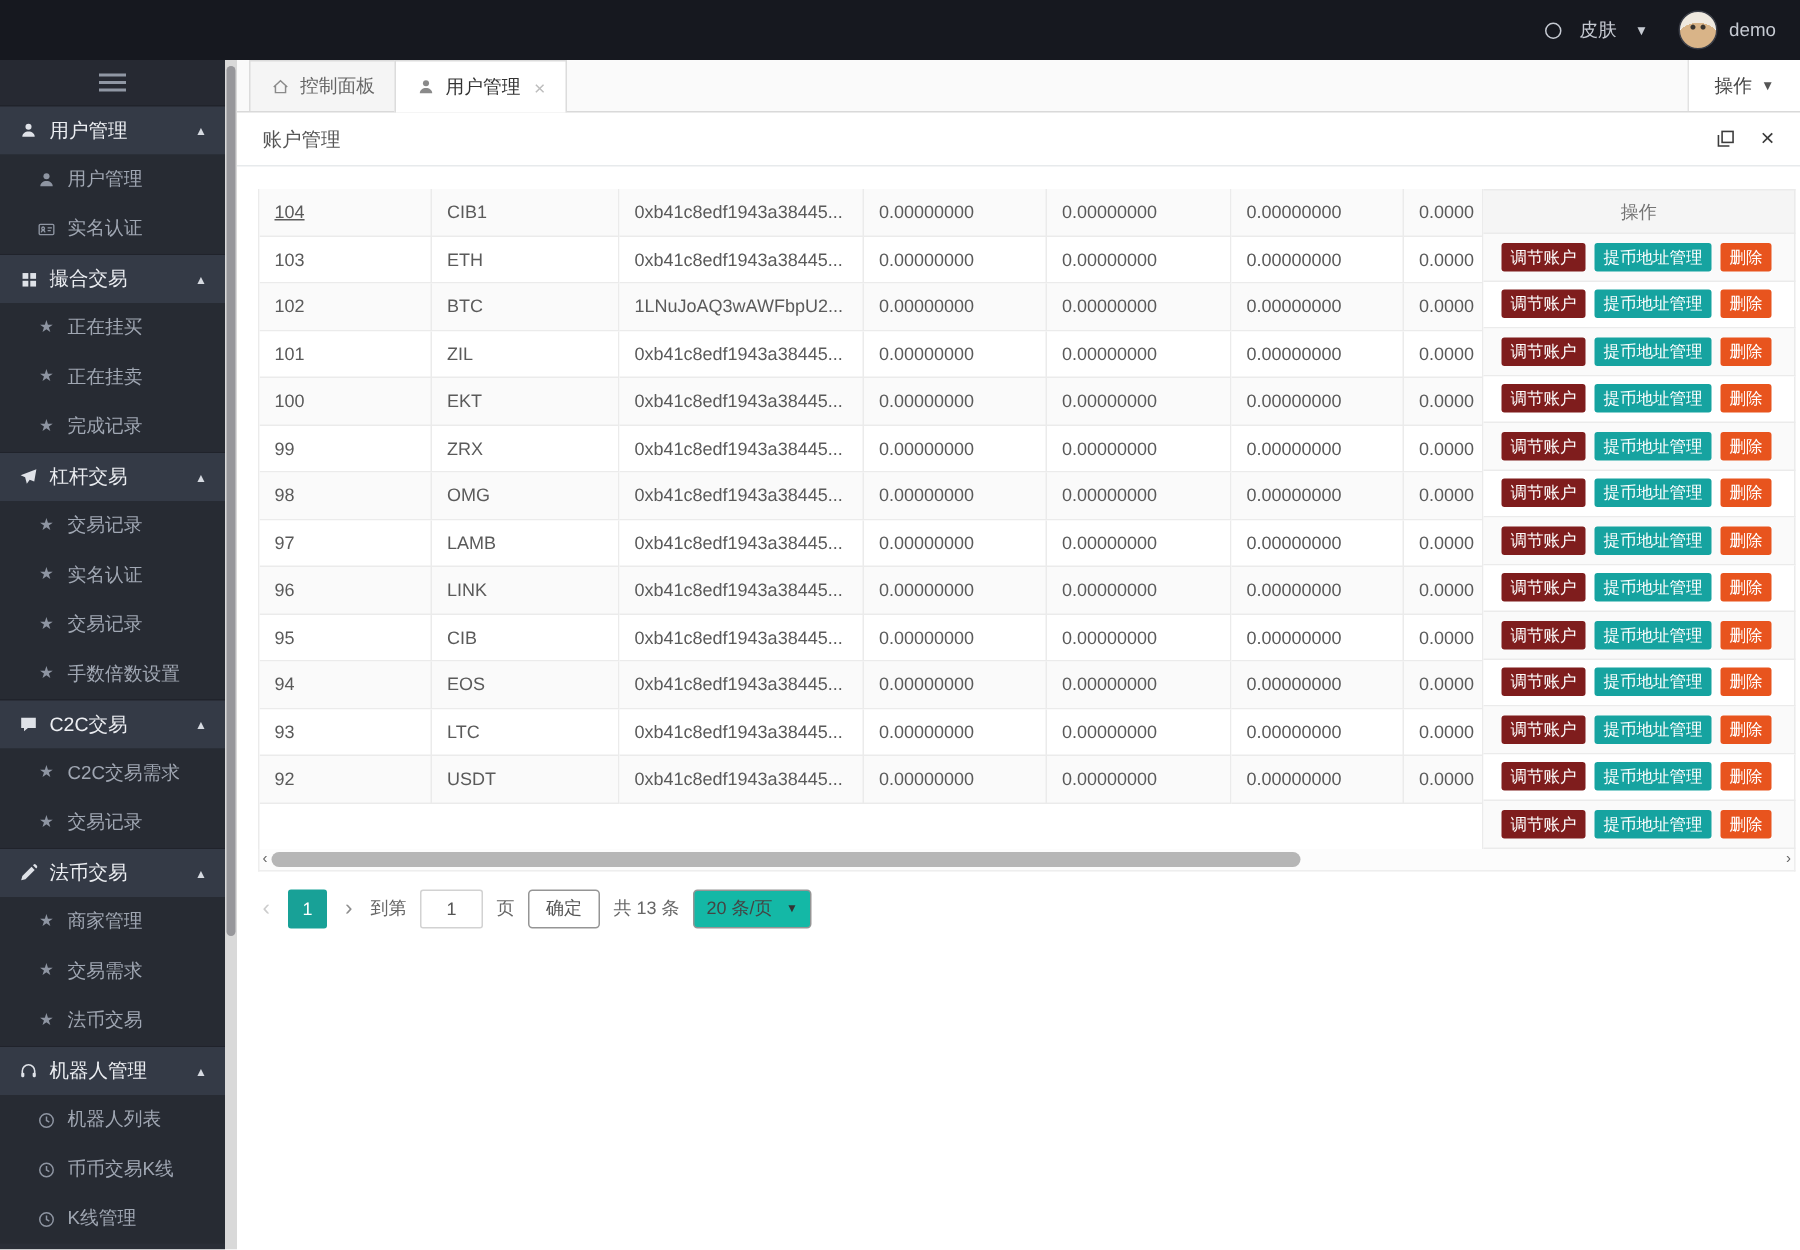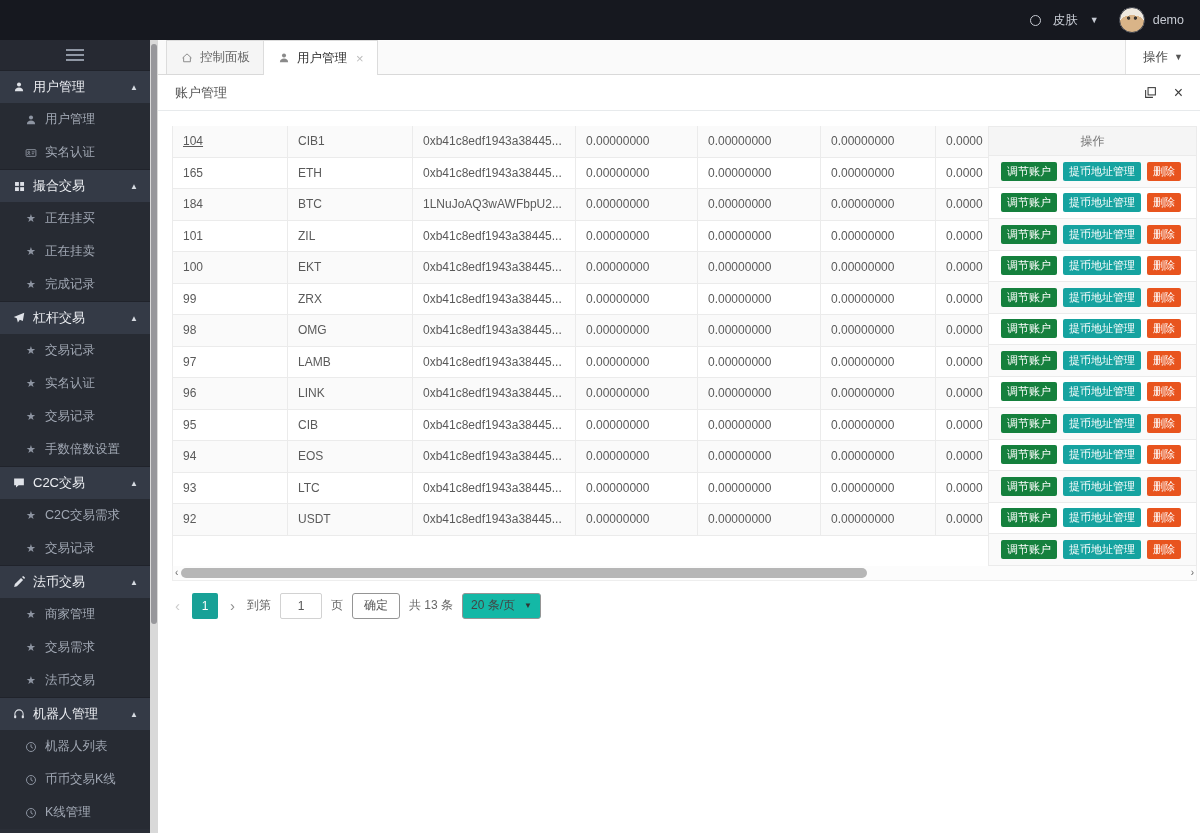--- a/index.html
+++ b/index.html
@@ -56,21 +56,21 @@
   .fixed-col{width:209px;border-left:1px solid #ebebeb}
   .thead{display:flex}
   .th{height:30px;display:flex;align-items:center;padding-left:10px;background:#f5f5f5;color:#747474;font-size:12px;border-top:1px solid #ebebeb;border-bottom:1px solid #ebebeb;border-right:1px solid #ebebeb;white-space:nowrap;overflow:hidden;flex-shrink:0}
   .th.center{justify-content:center;padding-left:0}
   .tr{display:flex}
   .td{height:31.5px;display:flex;align-items:center;padding-left:10px;color:#5a5a5a;font-size:12px;border-bottom:1px solid #ebebeb;border-right:1px solid #ebebeb;white-space:nowrap;overflow:hidden;flex-shrink:0;background:#fff}
   .stripe .td{background:#fafafa}
   .action-cell{height:31.5px;display:flex;align-items:center;gap:6px;padding-left:12px;border-bottom:1px solid #ebebeb;border-right:1px solid #ebebeb;background:#fff}
   .stripe-a{background:#fafafa}
   .btn{display:inline-flex;align-items:center;height:19px;padding:0 6px;border-radius:2px;color:#fff;font-size:11px;cursor:pointer;white-space:nowrap}
-  .btn-adjust{background:#15803d}
+  .btn-adjust{background:#7f1d1d}
   .btn-addr{background:#16a3a0}
   .btn-del{background:#e8541e}
 
   
   .h-scrollbar{position:relative;width:1025px;height:15px;background:#fcfcfc;border:1px solid #eeeeee;border-top:none;cursor:pointer}
   .h-scrollbar .thumb{position:absolute;left:8px;top:2px;width:686px;height:10px;background:#b6b6b6;border-radius:5px}
   .h-arrow{position:absolute;top:0;height:14px;display:flex;align-items:center;color:#666;font-size:10px}
   .h-arrow.left{left:2px}
   .h-arrow.right{right:2px}
 
@@ -325,30 +325,30 @@
               <div class="tr stripe">
                 <div class="td" style="width: 115px; text-decoration: underline;">104</div>
                 <div class="td" style="width: 125px;">CIB1</div>
                 <div class="td" style="width: 163px;">0xb41c8edf1943a38445...</div>
                 <div class="td" style="width: 122px;">0.00000000</div>
                 <div class="td" style="width: 123px;">0.00000000</div>
                 <div class="td" style="width: 115px;">0.00000000</div>
                 <div class="td" style="width: 53px;">0.0000</div>
               </div>
               <div class="tr">
-                <div class="td" style="width: 115px;">165</div>
+                <div class="td" style="width: 115px;">103</div>
                 <div class="td" style="width: 125px;">ETH</div>
                 <div class="td" style="width: 163px;">0xb41c8edf1943a38445...</div>
                 <div class="td" style="width: 122px;">0.00000000</div>
                 <div class="td" style="width: 123px;">0.00000000</div>
                 <div class="td" style="width: 115px;">0.00000000</div>
                 <div class="td" style="width: 53px;">0.0000</div>
               </div>
               <div class="tr stripe">
-                <div class="td" style="width: 115px;">184</div>
+                <div class="td" style="width: 115px;">102</div>
                 <div class="td" style="width: 125px;">BTC</div>
                 <div class="td" style="width: 163px;">1LNuJoAQ3wAWFbpU2...</div>
                 <div class="td" style="width: 122px;">0.00000000</div>
                 <div class="td" style="width: 123px;">0.00000000</div>
                 <div class="td" style="width: 115px;">0.00000000</div>
                 <div class="td" style="width: 53px;">0.0000</div>
               </div>
               <div class="tr">
                 <div class="td" style="width: 115px;">101</div>
                 <div class="td" style="width: 125px;">ZIL</div>

